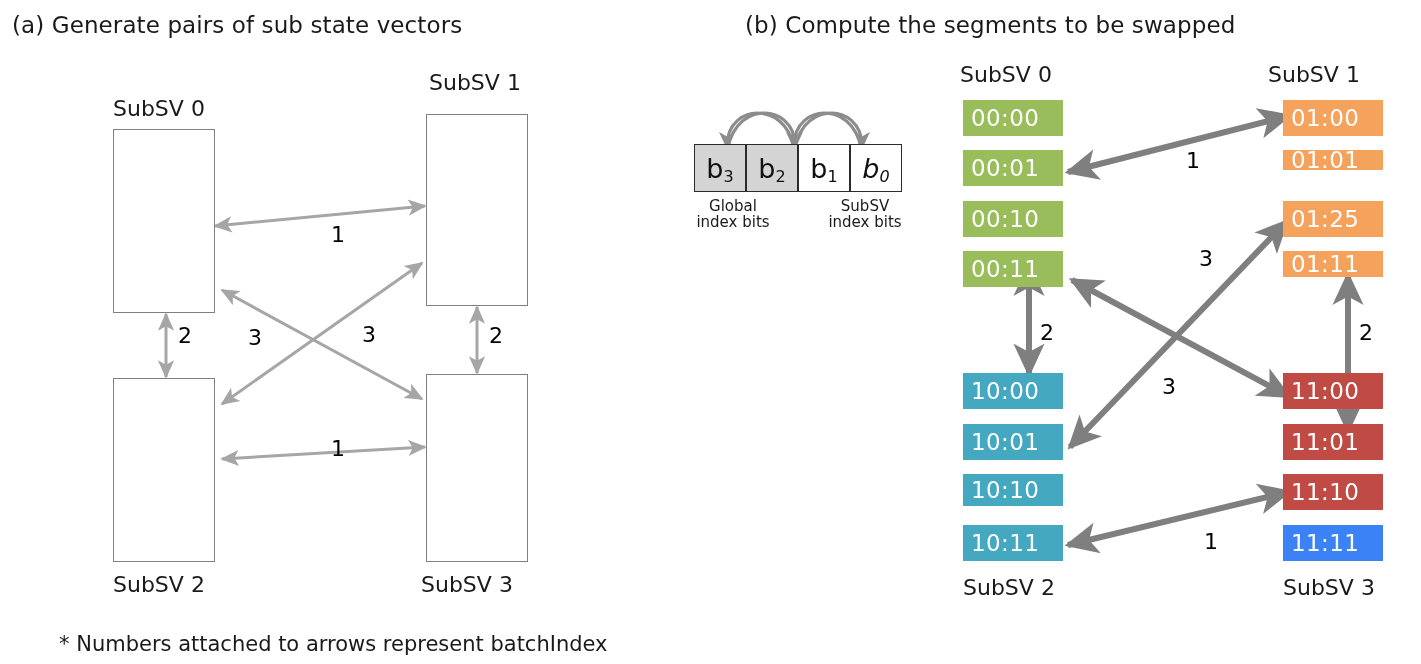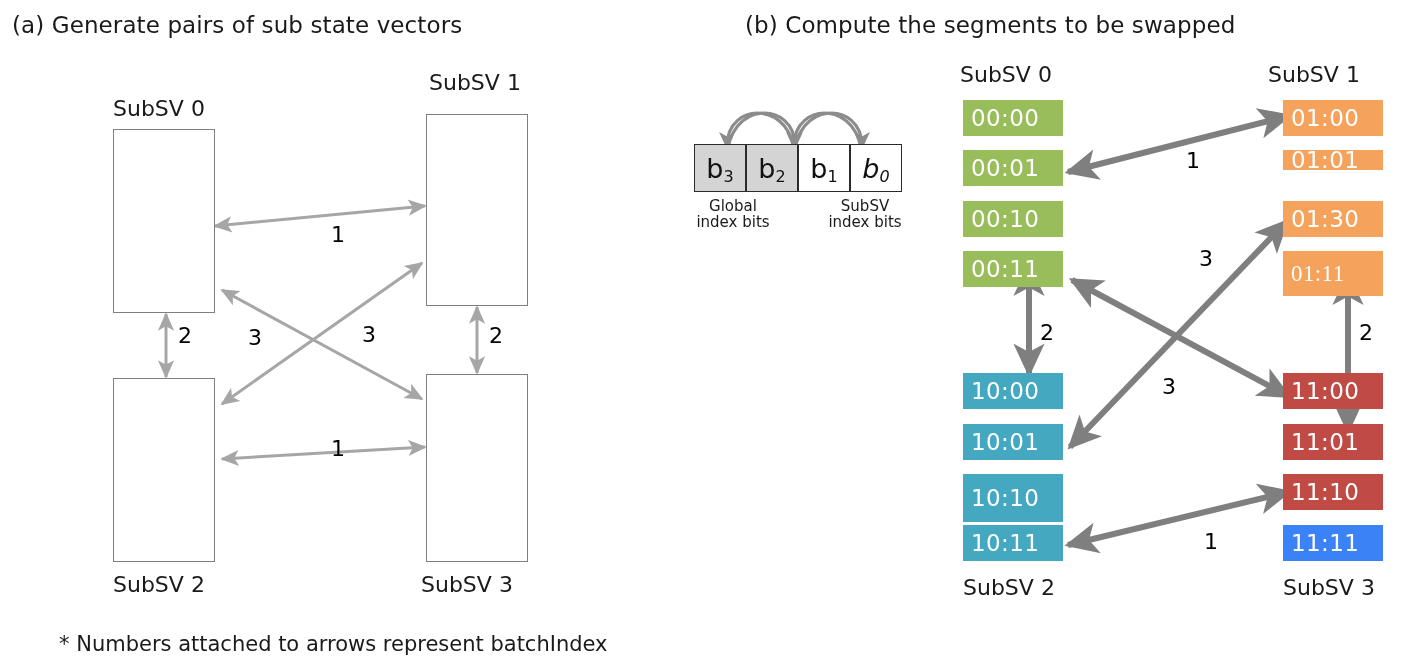--- a/index.html
+++ b/index.html
@@ -150,26 +150,26 @@
 
 <div class="abs sv-label" style="left:960px;top:62px;">SubSV 0</div>
 <div class="abs seg" style="left:963px;top:100px;width:100px;height:36px;background:#9ABD5C;">00:00</div>
 <div class="abs seg" style="left:963px;top:150px;width:100px;height:36px;background:#9ABD5C;">00:01</div>
 <div class="abs seg" style="left:963px;top:201px;width:100px;height:36px;background:#9ABD5C;">00:10</div>
 <div class="abs seg" style="left:963px;top:251px;width:100px;height:36px;background:#9ABD5C;">00:11</div>
 
 <div class="abs sv-label" style="left:1268px;top:62px;">SubSV 1</div>
 <div class="abs seg" style="left:1283px;top:100px;width:100px;height:36px;background:#F4A25C;">01:00</div>
 <div class="abs seg" style="left:1283px;top:150px;width:100px;height:20px;background:#F4A25C;">01:01</div>
-<div class="abs seg" style="left:1283px;top:201px;width:100px;height:36px;background:#F4A25C;">01:30</div>
-<div class="abs seg" style="left:1283px;top:251px;width:100px;height:45px;background:#F4A25C;font-family:Liberation Serif, serif;">01:11</div>
+<div class="abs seg" style="left:1283px;top:201px;width:100px;height:36px;background:#F4A25C;">01:25</div>
+<div class="abs seg" style="left:1283px;top:251px;width:100px;height:26px;background:#F4A25C;">01:11</div>
 
 <div class="abs seg" style="left:963px;top:373px;width:100px;height:36px;background:#44A8C0;">10:00</div>
 <div class="abs seg" style="left:963px;top:424px;width:100px;height:36px;background:#44A8C0;">10:01</div>
-<div class="abs seg" style="left:963px;top:474px;width:100px;height:48px;background:#44A8C0;">10:10</div>
+<div class="abs seg" style="left:963px;top:474px;width:100px;height:32px;background:#44A8C0;">10:10</div>
 <div class="abs seg" style="left:963px;top:525px;width:100px;height:36px;background:#44A8C0;">10:11</div>
 <div class="abs sv-label" style="left:963px;top:575px;">SubSV 2</div>
 
 <div class="abs seg" style="left:1283px;top:373px;width:100px;height:36px;background:#BF4B44;">11:00</div>
 <div class="abs seg" style="left:1283px;top:424px;width:100px;height:36px;background:#BF4B44;">11:01</div>
 <div class="abs seg" style="left:1283px;top:474px;width:100px;height:36px;background:#BF4B44;">11:10</div>
 <div class="abs seg" style="left:1283px;top:525px;width:100px;height:36px;background:#3b82f6;">11:11</div>
 <div class="abs sv-label" style="left:1283px;top:575px;">SubSV 3</div>
 
 <div class="abs num" style="left:1186px;top:148px;">1</div>

